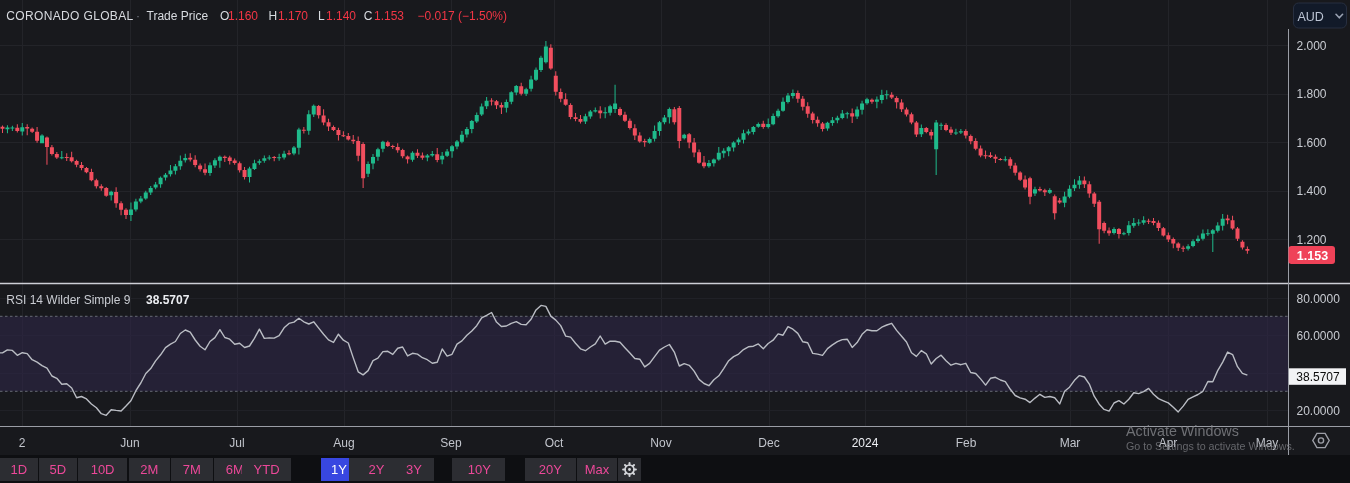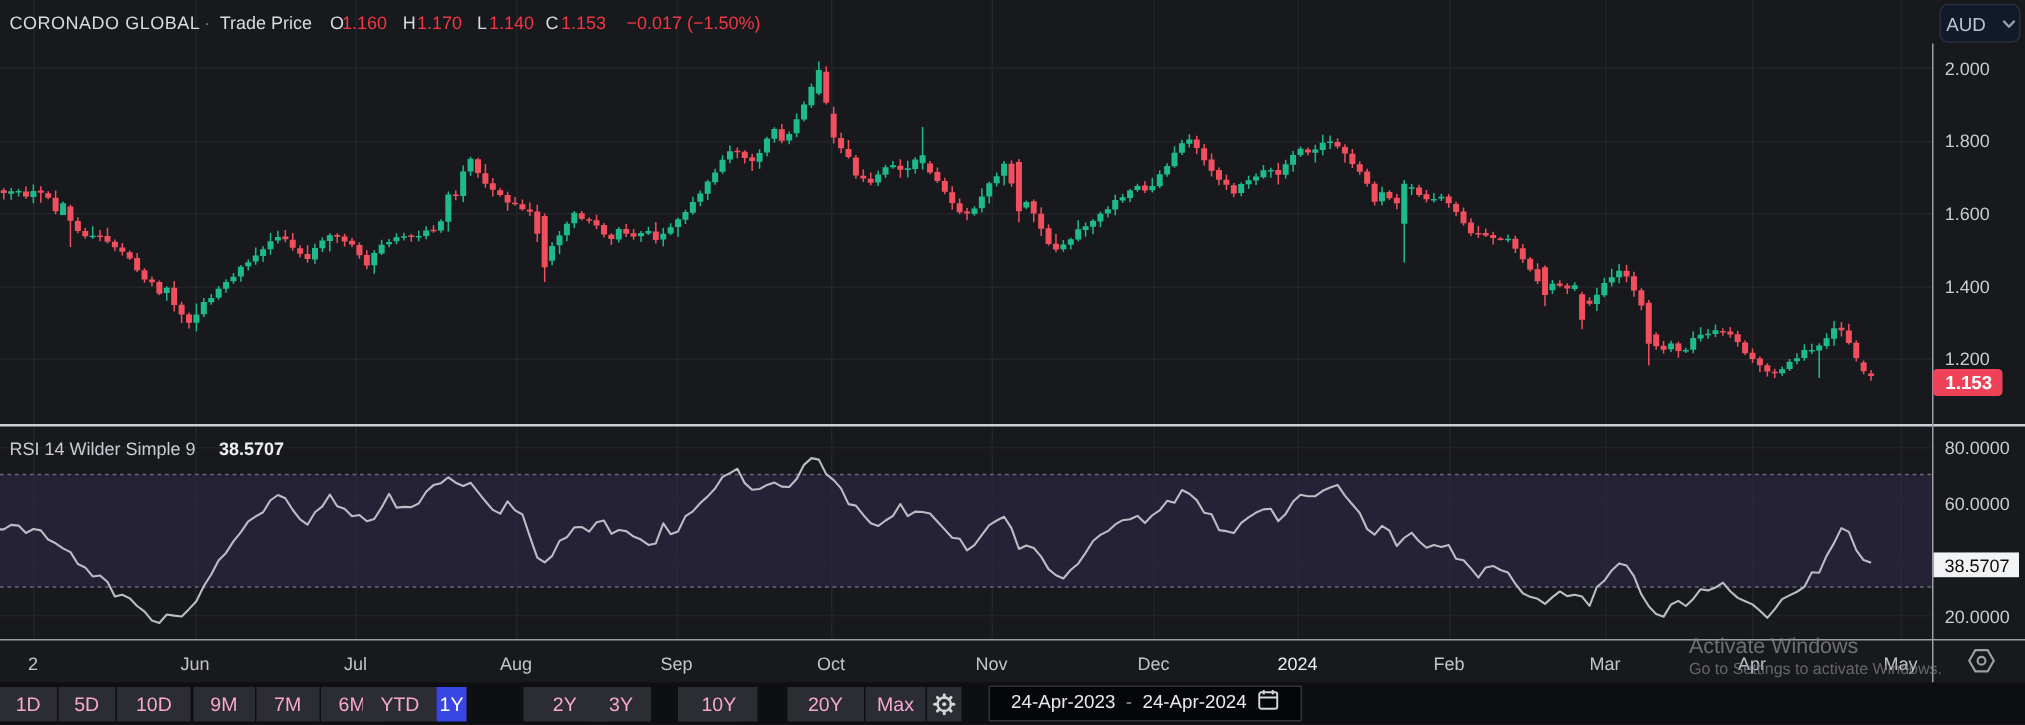--- a/index.html
+++ b/index.html
@@ -1,19 +1,19 @@
 <!DOCTYPE html>
 <html><head><meta charset="utf-8"><title>chart</title>
 <style>
 *{margin:0;padding:0;box-sizing:border-box}
 html,body{width:1350px;height:483px;background:#18191d;overflow:hidden;font-family:"Liberation Sans",sans-serif}
 #wrap{position:relative;width:1350px;height:483px}
 #svgc{position:absolute;left:0;top:0}
 #tb{position:absolute;left:0;top:455px;width:1350px;height:28px;background:#0e0f12}
-.btn{position:absolute;top:2.5px;height:23px;background:#2c2d32;color:#f9a8d4;font-size:13px;
+.btn{position:absolute;top:2.5px;height:23px;background:#2c2d32;color:#ec4899;font-size:13px;
 line-height:23px;text-align:center}
 .btn.act{background:#3847e1;color:#fff}
 .btn svg{margin-top:0px}
 #datebox{position:absolute;left:658.7px;top:2px;width:209.8px;height:23.5px;background:#050608;
 border:1px solid #333539;color:#e8e9eb;font-size:12.5px;line-height:20.5px;text-align:center}
 </style></head>
 <body>
 <div id="wrap">
 <div id="svgc"><svg width="1350" height="483" viewBox="0 0 1350 483" font-family="Liberation Sans, sans-serif">
 <rect x="0" y="0" width="1350" height="483" fill="#18191d"></rect>
@@ -94,46 +94,38 @@
 <text x="417.6" y="19.5" font-size="12" fill="#f23645">−0.017 (−1.50%)</text>
 <text x="6.3" y="303.5" font-size="12" fill="#c9ccd2">RSI 14 Wilder Simple 9</text>
 <text x="146" y="303.5" font-size="12" font-weight="bold" fill="#eceef2">38.5707</text>
 <text x="1126" y="435.5" font-size="14.3" fill="#85868b" fill-opacity="0.8">Activate Windows</text>
 <text x="1126" y="449.5" font-size="10.7" fill="#7b7c81" fill-opacity="0.78">Go to Settings to activate Windows.</text>
 </svg></div>
 <div id="tb">
       <div class="btn" style="left:0px;width:37.6px">1D</div>
       <div class="btn" style="left:39px;width:37.6px">5D</div>
       <div class="btn" style="left:78px;width:49.2px">10D</div>
-      <div class="btn" style="left:128.5px;width:41.5px">9M</div>
+      <div class="btn" style="left:128.5px;width:41.5px">2M</div>
       <div class="btn" style="left:171px;width:41.5px">7M</div>
       <div class="btn" style="left:214px;width:41.5px">6M</div>
       <div class="btn" style="left:242px;width:49.2px">YTD</div>
-      <div class="btn act" style="left:291px;width:20px">1Y</div>
+      <div class="btn act" style="left:321px;width:36px">1Y</div>
       <div class="btn" style="left:348.5px;width:56px">2Y</div>
       <div class="btn" style="left:394px;width:40px">3Y</div>
       <div class="btn" style="left:452px;width:40px">5Y</div>
       <div class="btn" style="left:454px;width:50.5px">10Y</div>
       <div class="btn" style="left:525px;width:50.5px">20Y</div>
       <div class="btn" style="left:577px;width:40px">Max</div>
       <div class="btn" style="left:618px;width:23px;padding:0"><svg width="23" height="23" viewBox="0 0 23 23">
           <g stroke="#d3d5d9" fill="none">
             <circle cx="11.5" cy="11.5" r="4.5" stroke-width="1.6"></circle>
             <line x1="16.00" y1="11.50" x2="17.90" y2="11.50" stroke-width="2.0" stroke-linecap="round"></line>
             <line x1="14.68" y1="14.68" x2="16.03" y2="16.03" stroke-width="2.0" stroke-linecap="round"></line>
             <line x1="11.50" y1="16.00" x2="11.50" y2="17.90" stroke-width="2.0" stroke-linecap="round"></line>
             <line x1="8.32" y1="14.68" x2="6.97" y2="16.03" stroke-width="2.0" stroke-linecap="round"></line>
             <line x1="7.00" y1="11.50" x2="5.10" y2="11.50" stroke-width="2.0" stroke-linecap="round"></line>
             <line x1="8.32" y1="8.32" x2="6.97" y2="6.97" stroke-width="2.0" stroke-linecap="round"></line>
             <line x1="11.50" y1="7.00" x2="11.50" y2="5.10" stroke-width="2.0" stroke-linecap="round"></line>
             <line x1="14.68" y1="8.32" x2="16.03" y2="6.97" stroke-width="2.0" stroke-linecap="round"></line>
           </g>
           <circle cx="11.5" cy="11.5" r="1.4" fill="#d3d5d9"></circle>
         </svg></div>
-      <div id="datebox">24-Apr-2023&nbsp;&nbsp;<span style="color:#9b9ea6">-</span>&nbsp;&nbsp;24-Apr-2024&nbsp;&nbsp;<svg width="15" height="15" viewBox="0 0 15 15" style="vertical-align:-2px">
-          <g stroke="#d4d6da" fill="none" stroke-width="1.3">
-            <rect x="1.5" y="2.5" width="12" height="11" rx="1.5"></rect>
-            <line x1="1.5" y1="6" x2="13.5" y2="6"></line>
-            <line x1="4.5" y1="1" x2="4.5" y2="4"></line>
-            <line x1="10.5" y1="1" x2="10.5" y2="4"></line>
-          </g>
-        </svg></div>
     </div>
 </div>
 </body></html>

